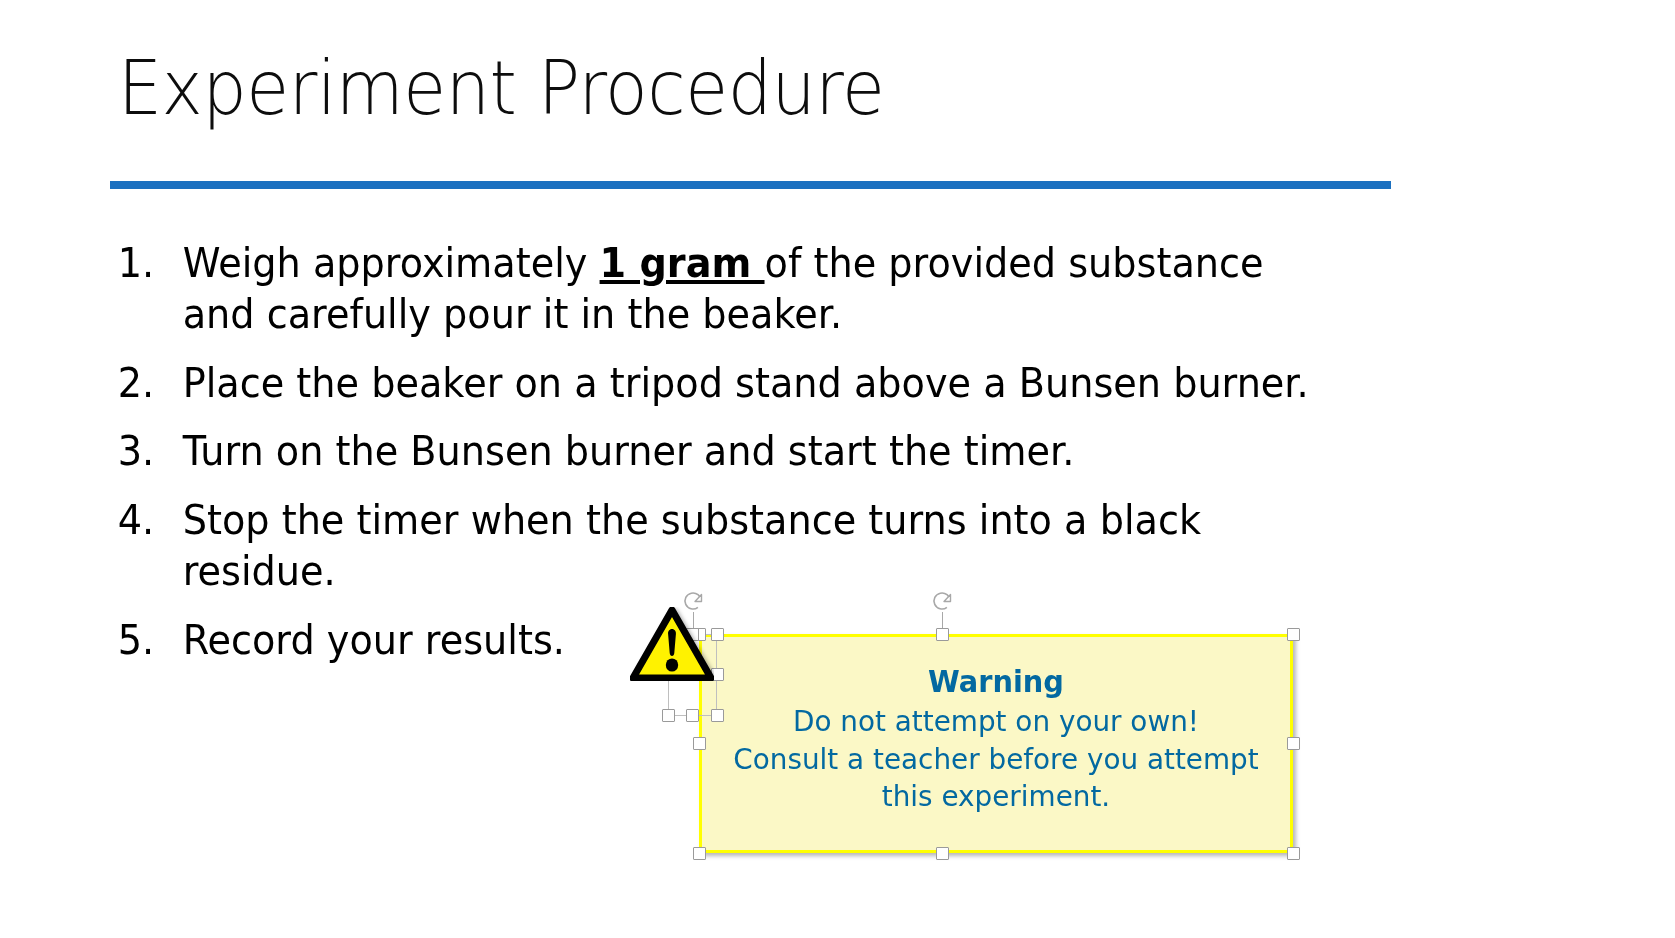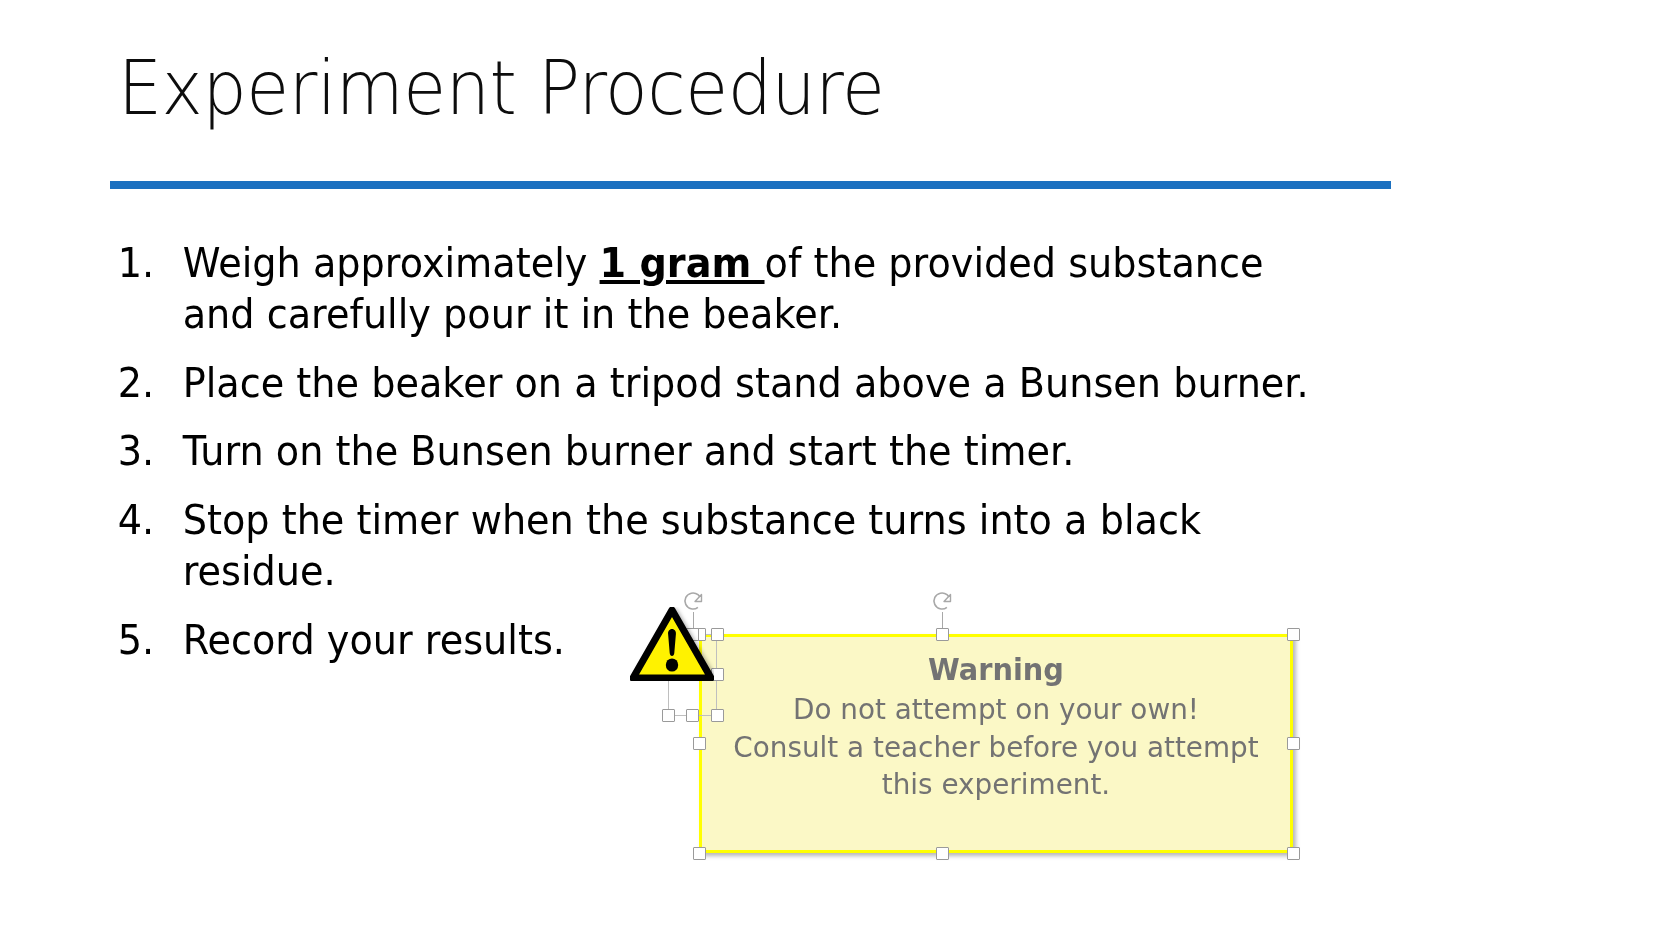--- a/index.html
+++ b/index.html
@@ -126,24 +126,24 @@
     border: 3px solid #ffff00;
     box-sizing: border-box;
     box-shadow: 3px 3px 4px rgba(0,0,0,0.28);
     z-index: 10;
   }
   #warning-text {
     position: absolute;
     left: 0;
     right: 0;
     top: 0;
-    padding: 4px 10px;
+    padding: 16px 10px;
     text-align: center;
     font-family: "DejaVu Sans", "Liberation Sans", sans-serif;
-    color: #737373;
+    color: #0369a1;
     font-size: 29px;
     line-height: 1.30;
   }
   #warning-text .wl {
     display: block;
     transform: scaleX(0.96);
   }
   #warning-text .wl.heading {
     font-weight: 700;
     font-size: 30px;

